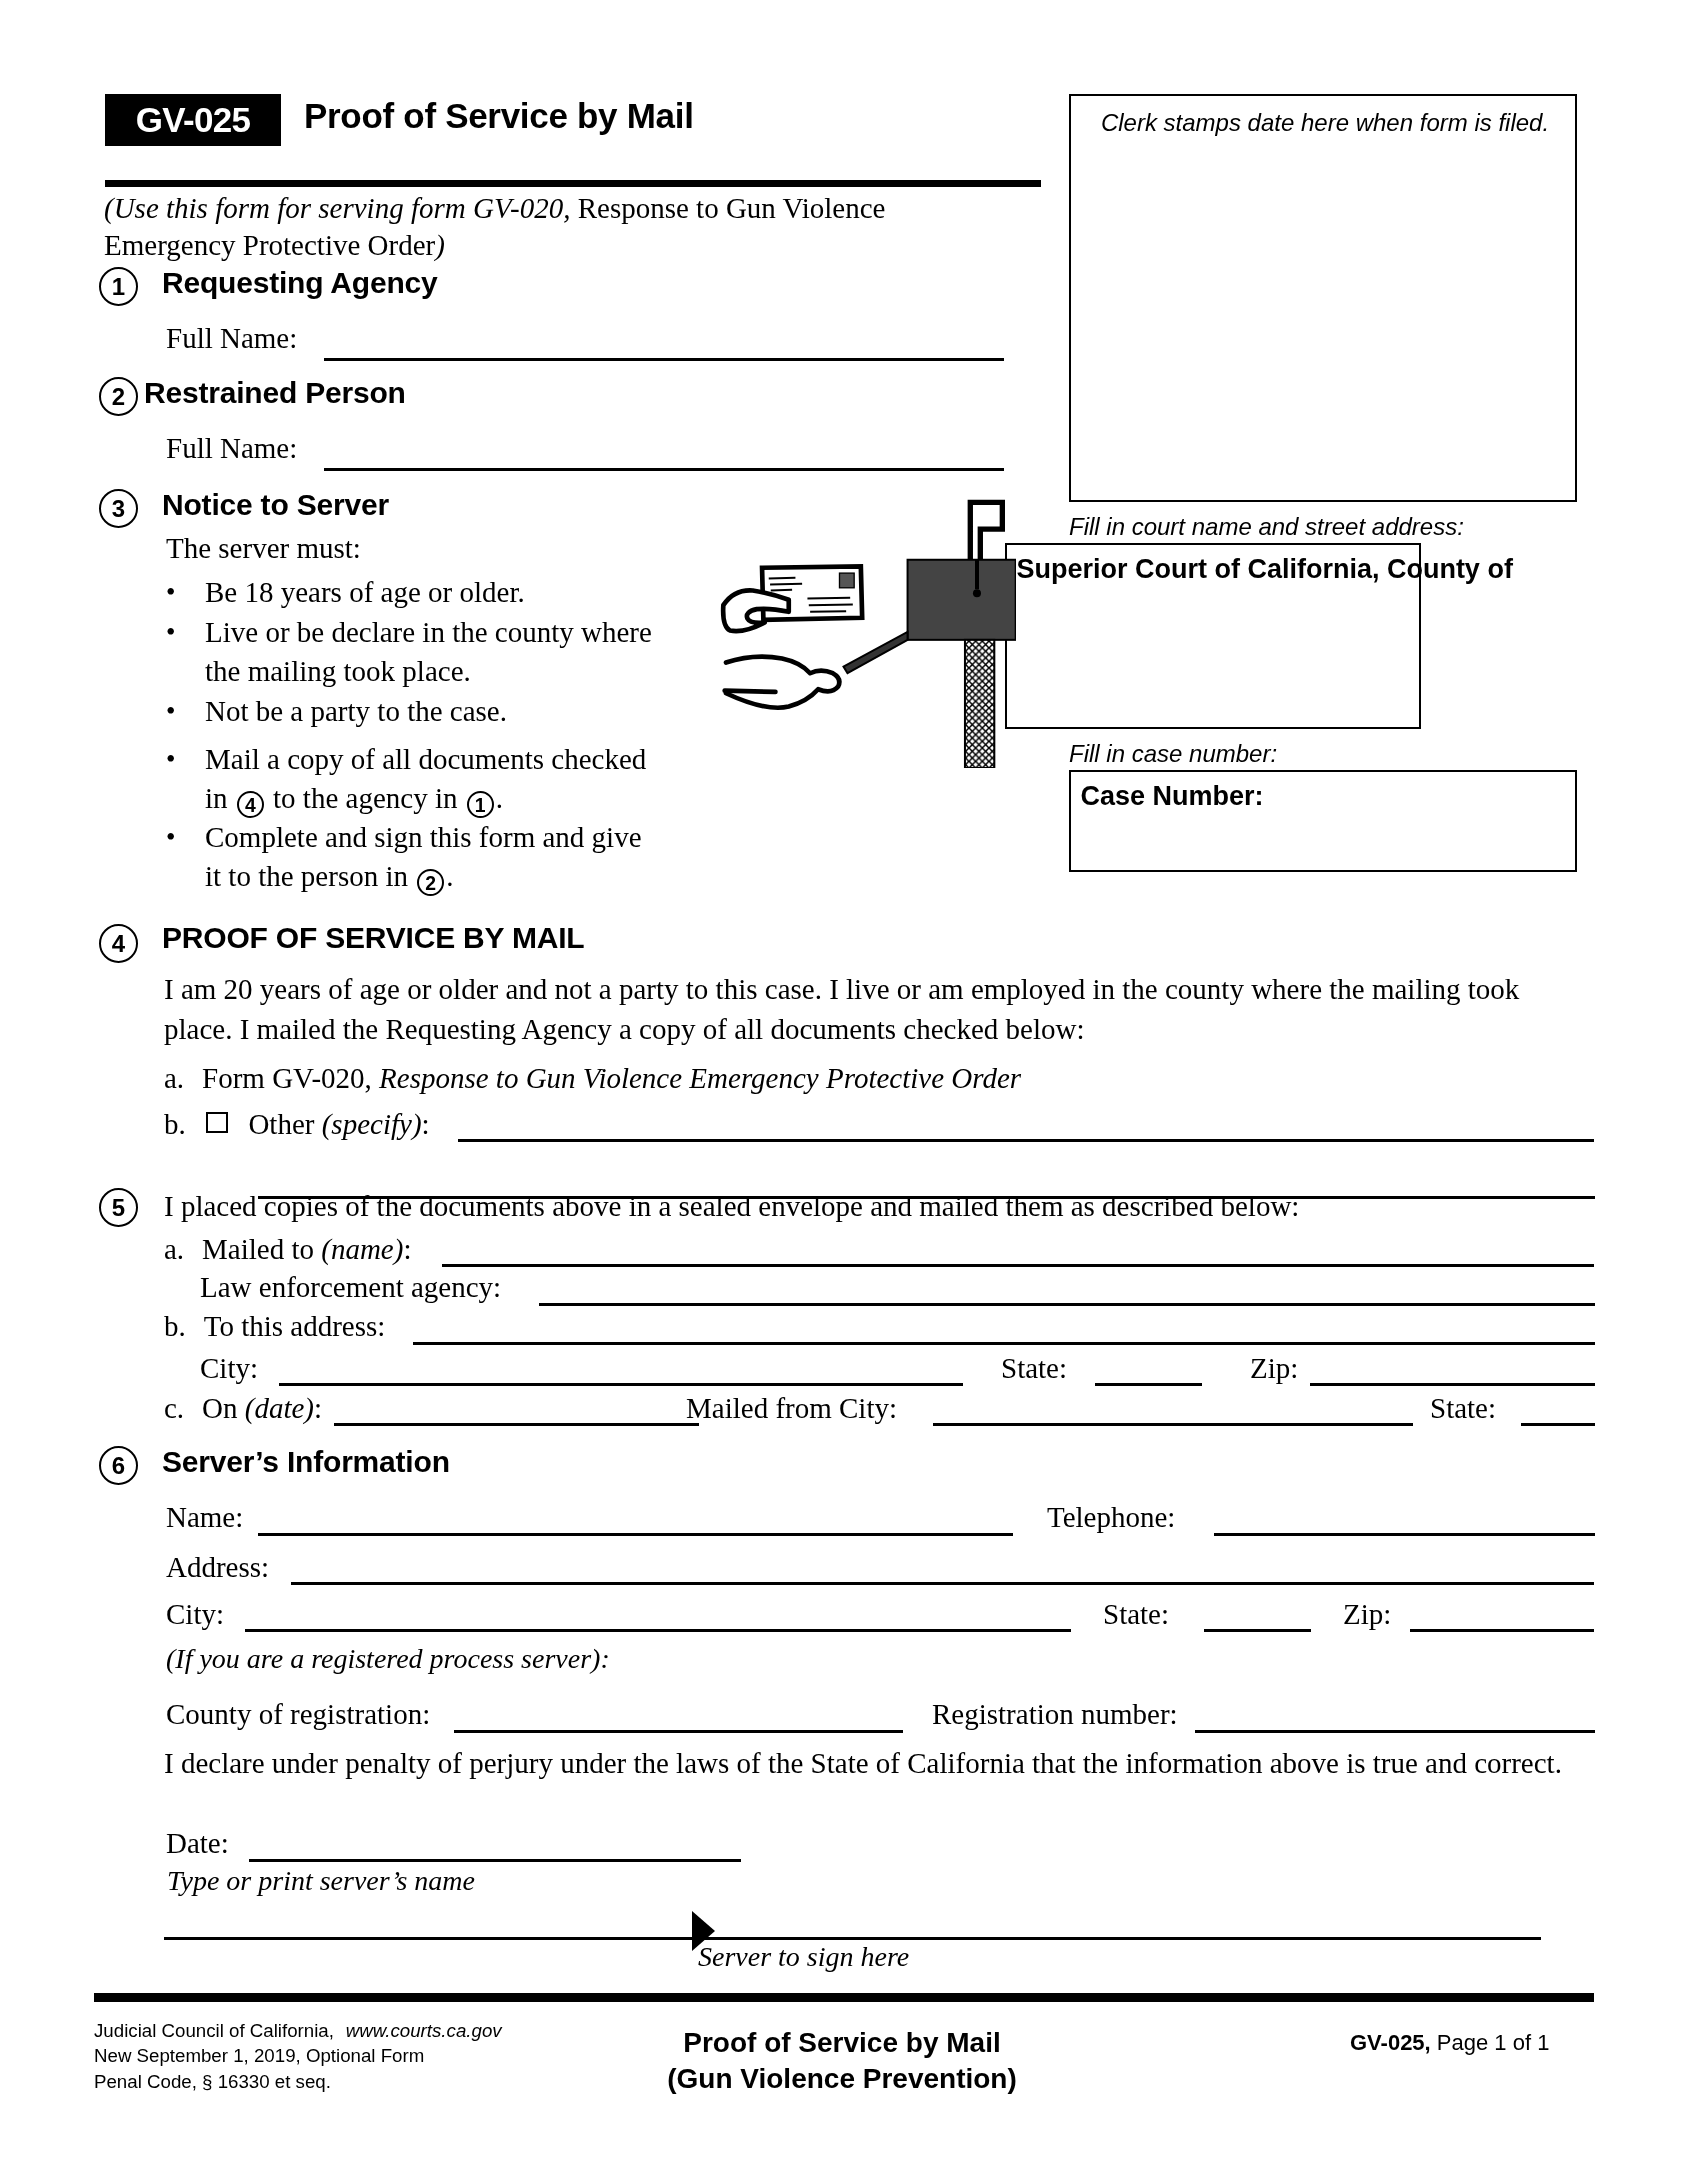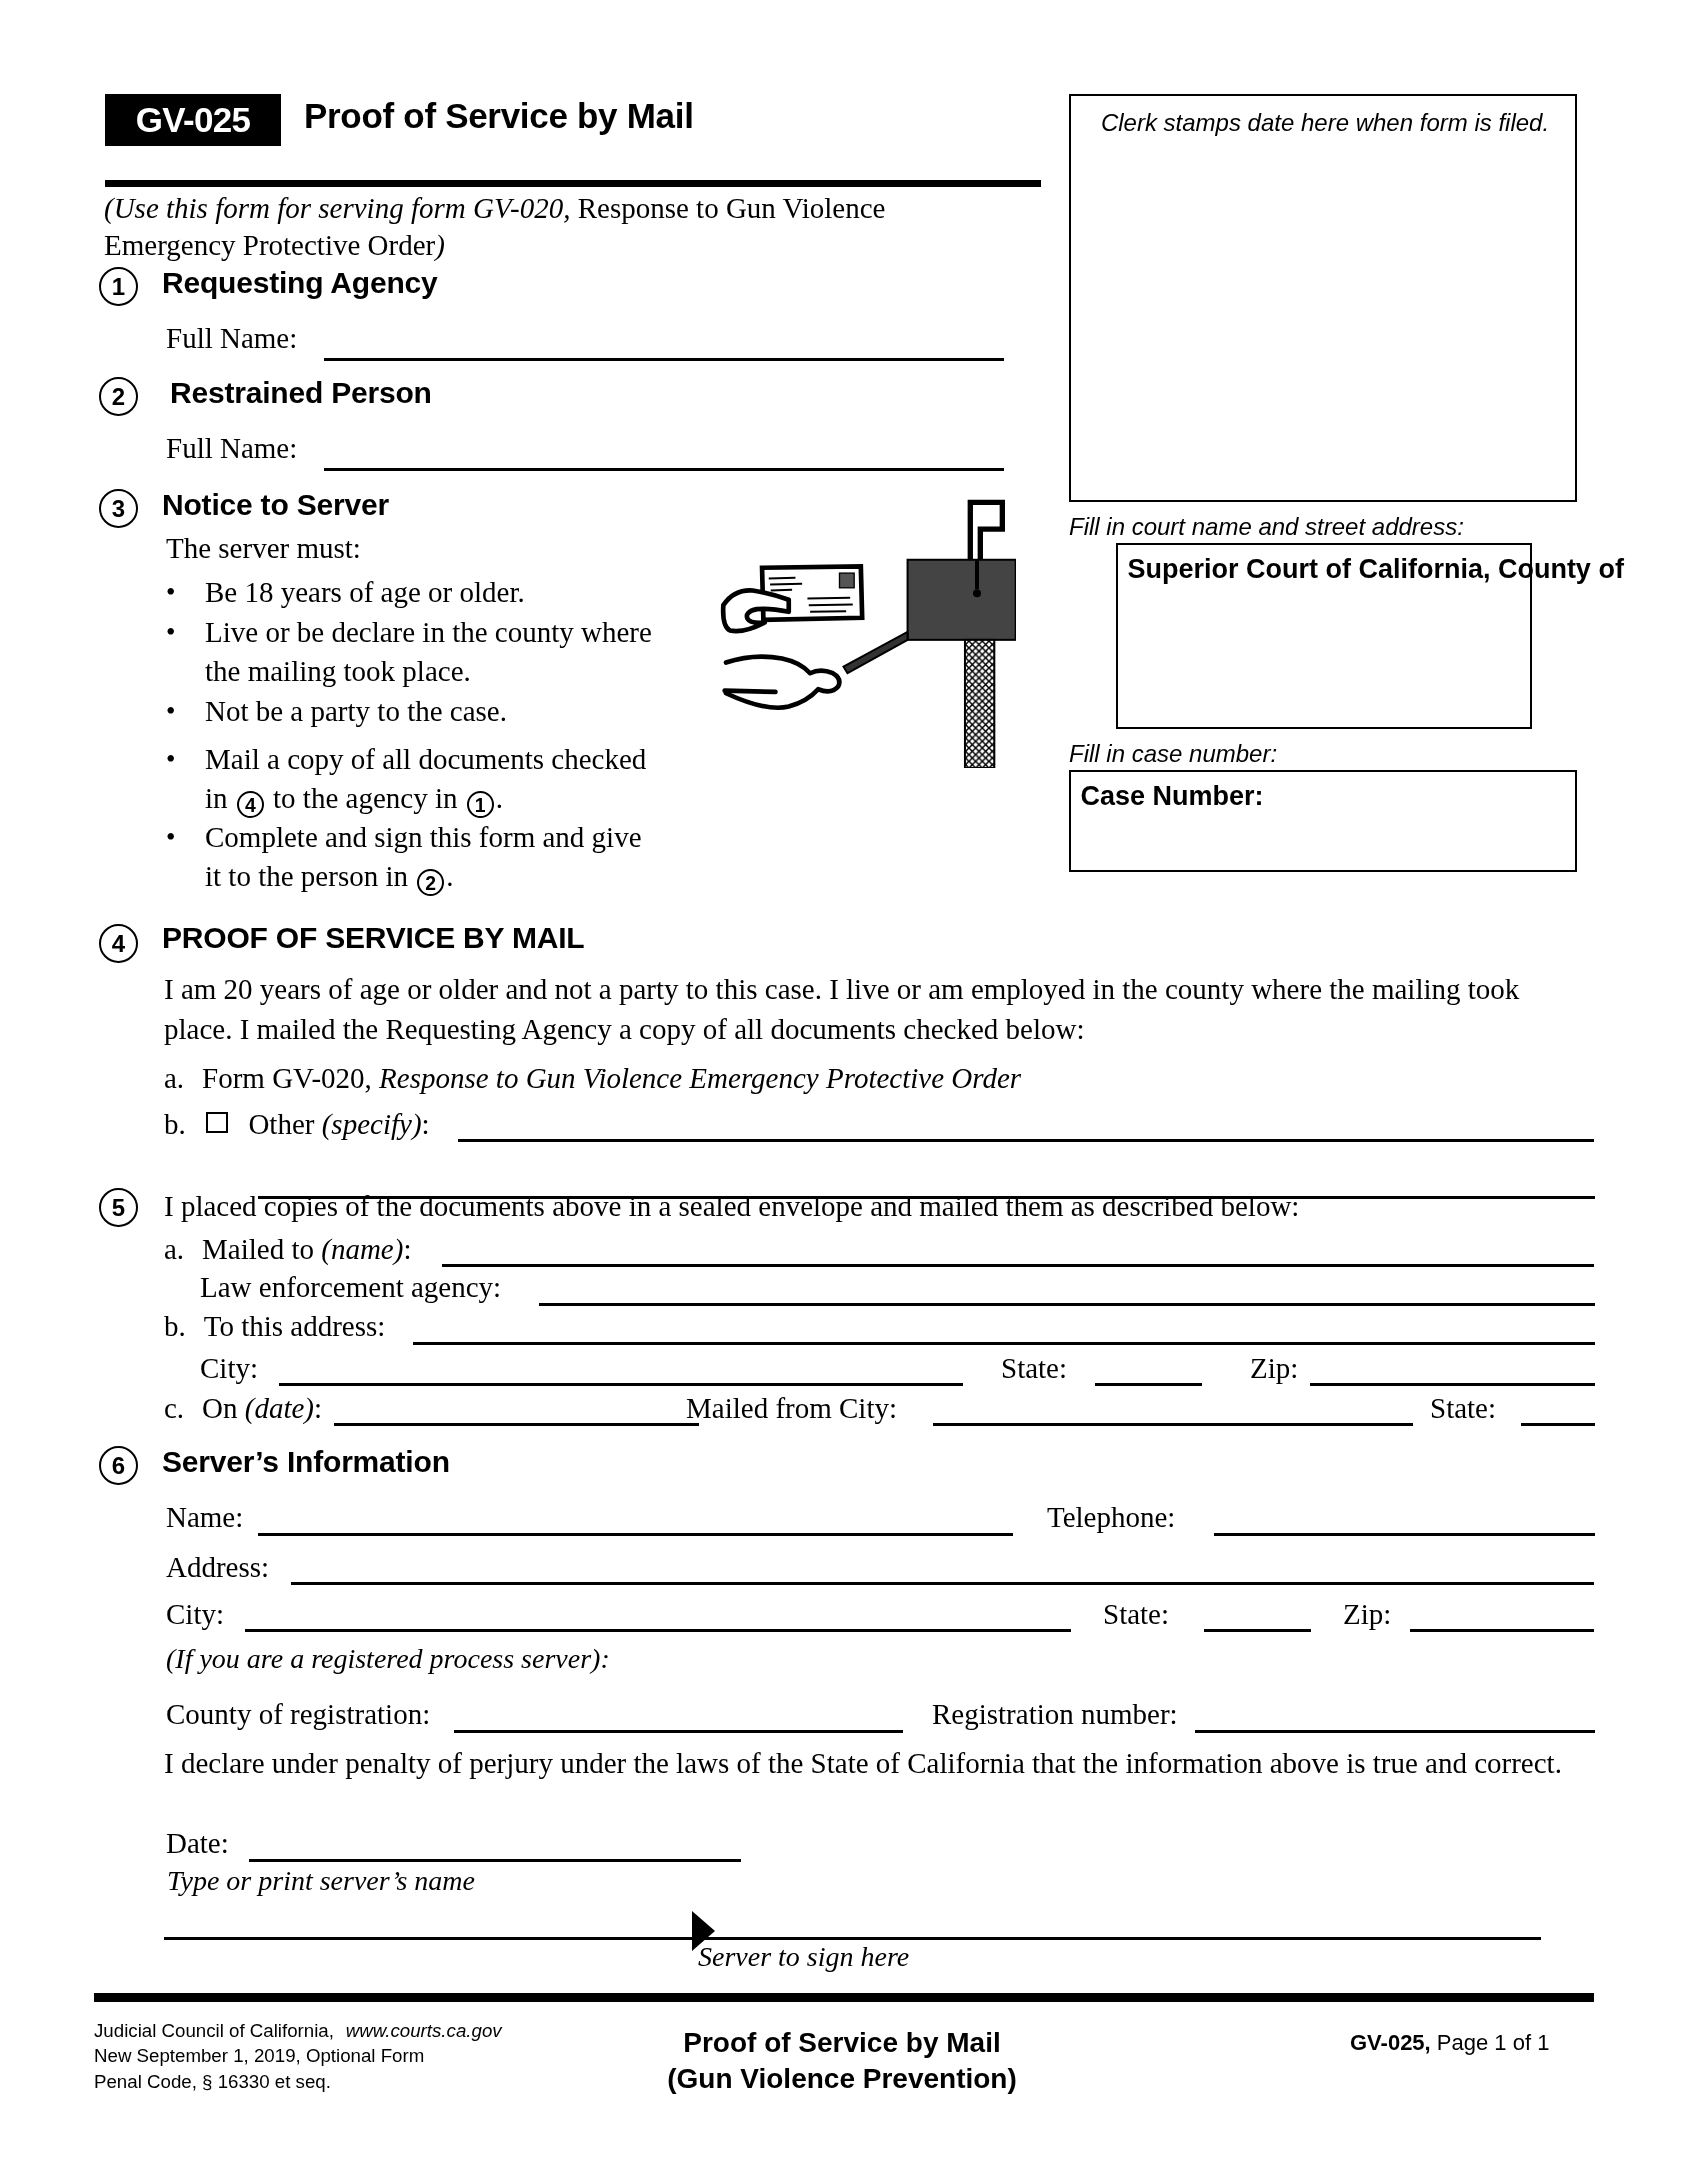--- a/index.html
+++ b/index.html
@@ -112,37 +112,37 @@
   <div class="abs serif" id="subtitle">
     <span class="it">(Use this form for serving form GV-020,</span><span> Response to Gun Violence Emergency Protective Order</span><span class="it">)</span>
   </div>
 
   <div class="abs boxframe" style="left:1069px;top:94px;width:508px;height:408px;">
     <div class="abs" id="clerk-stamp-note" style="left:0;top:13.4px;width:508px;">Clerk stamps date here when form is filed.</div>
   </div>
 
   <div class="abs box-caption" style="left:1069px;top:513px;">Fill in court name and street address:</div>
 
-  <div class="abs boxframe" style="left:1116px;top:543px;width:416px;height:186px;">
+  <div class="abs boxframe" style="left:1005px;top:543px;width:416px;height:186px;">
     <div class="abs box-inner-label" style="left:9.4px;top:9.4px;white-space:nowrap;">Superior Court of California, County of</div>
   </div>
 
   <div class="abs box-caption" style="left:1069px;top:740px;">Fill in case number:</div>
 
   <div class="abs boxframe" style="left:1069px;top:770px;width:508px;height:102px;">
     <div class="abs box-inner-label" style="left:9.4px;top:9.4px;">Case Number:</div>
   </div>
 
   <div class="abs step-circle" style="left:99px;top:267px;">1</div>
   <div class="abs step-head" style="left:162px;top:266px;">Requesting Agency</div>
   <div class="abs body-txt" style="left:166px;top:319px;">Full Name:</div>
   <div class="fline" style="left:324px;top:358px;width:680px;"></div>
 
   <div class="abs step-circle" style="left:99px;top:377px;">2</div>
-  <div class="abs step-head" style="left:170px;top:376px;">Restrained Person</div>
+  <div class="abs step-head" style="left:144px;top:376px;">Restrained Person</div>
   <div class="abs body-txt" style="left:166px;top:429px;">Full Name:</div>
   <div class="fline" style="left:324px;top:468px;width:680px;"></div>
 
   <div class="abs step-circle" style="left:99px;top:489px;">3</div>
   <div class="abs step-head" style="left:162px;top:488px;">Notice to Server</div>
   <div class="abs body-txt" style="left:166px;top:529px;">The server must:</div>
 
   <div class="abs body-txt" style="left:166px;top:573px;width:508px;">
     <span class="abs" style="left:0;top:0;font-size:27px;">•</span>
     <span class="abs" style="left:39px;top:0;width:468px;">Be 18 years of age or older.</span>

